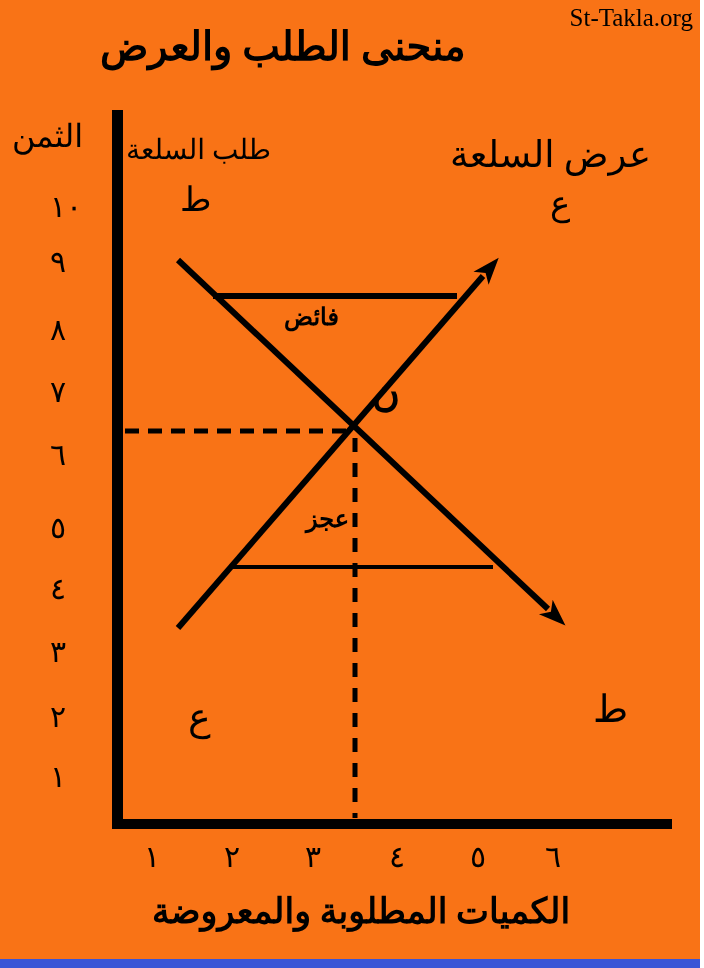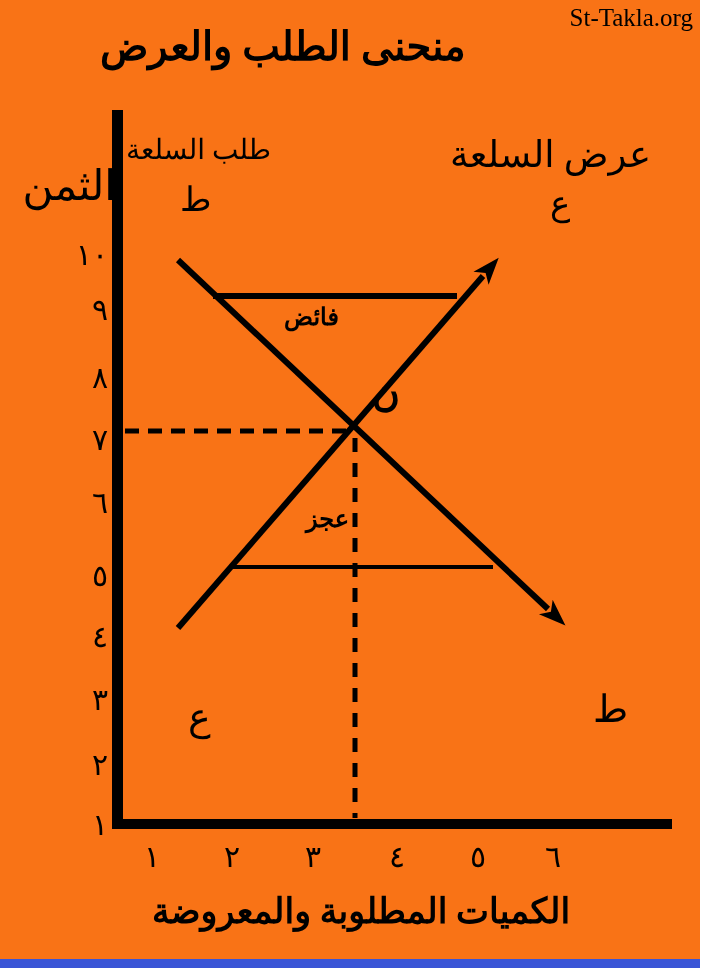--- a/index.html
+++ b/index.html
@@ -6,23 +6,23 @@
   #canvas{
     position:relative;width:700px;height:968px;background:#f97316;overflow:hidden;
     font-family:Liberation Serif, serif;color:#000;
   }
   .abs{position:absolute;}
   .txt{white-space:nowrap;line-height:1.15;}
   .ctr{text-align:left;}
   .rgt{text-align:right;}
   #title{left:100px;top:24px;width:370px;font-size:40px;font-weight:bold;}
   #watermark{left:525px;top:4px;width:168px;font-size:25px;}
-  #ylabel{left:26px;top:118px;width:90px;font-size:42px;margin-top:44px;}
+  #ylabel{left:12px;top:118px;width:90px;font-size:32px;}
   #xlabel{left:152px;top:892px;width:476px;font-size:35px;font-weight:bold;}
-  .ytick{left:50px;width:58px;height:44px;font-size:30px;text-align:right;margin-top:48px;}
+  .ytick{left:50px;width:58px;height:44px;font-size:30px;text-align:left;}
   .xtick{top:840px;width:44px;height:44px;font-size:30px;text-align:center;}
   #demand-title{left:126px;top:134px;width:158px;font-size:28px;}
   #supply-title{left:450px;top:134px;width:252px;font-size:37px;}
   #demand-sym-top{left:180px;top:180px;width:64px;font-size:34px;}
   #supply-sym-top{left:550px;top:184px;width:64px;font-size:34px;}
   #surplus{left:284px;top:304px;width:104px;font-size:24px;font-weight:bold;}
   #shortage{left:306px;top:506px;width:104px;font-size:24px;font-weight:bold;}
   #equilibrium{left:372px;top:372px;width:56px;font-size:38px;font-weight:bold;}
   #supply-sym-bottom{left:188px;top:696px;width:64px;font-size:38px;}
   #demand-sym-bottom{left:593px;top:688px;width:64px;font-size:38px;}

